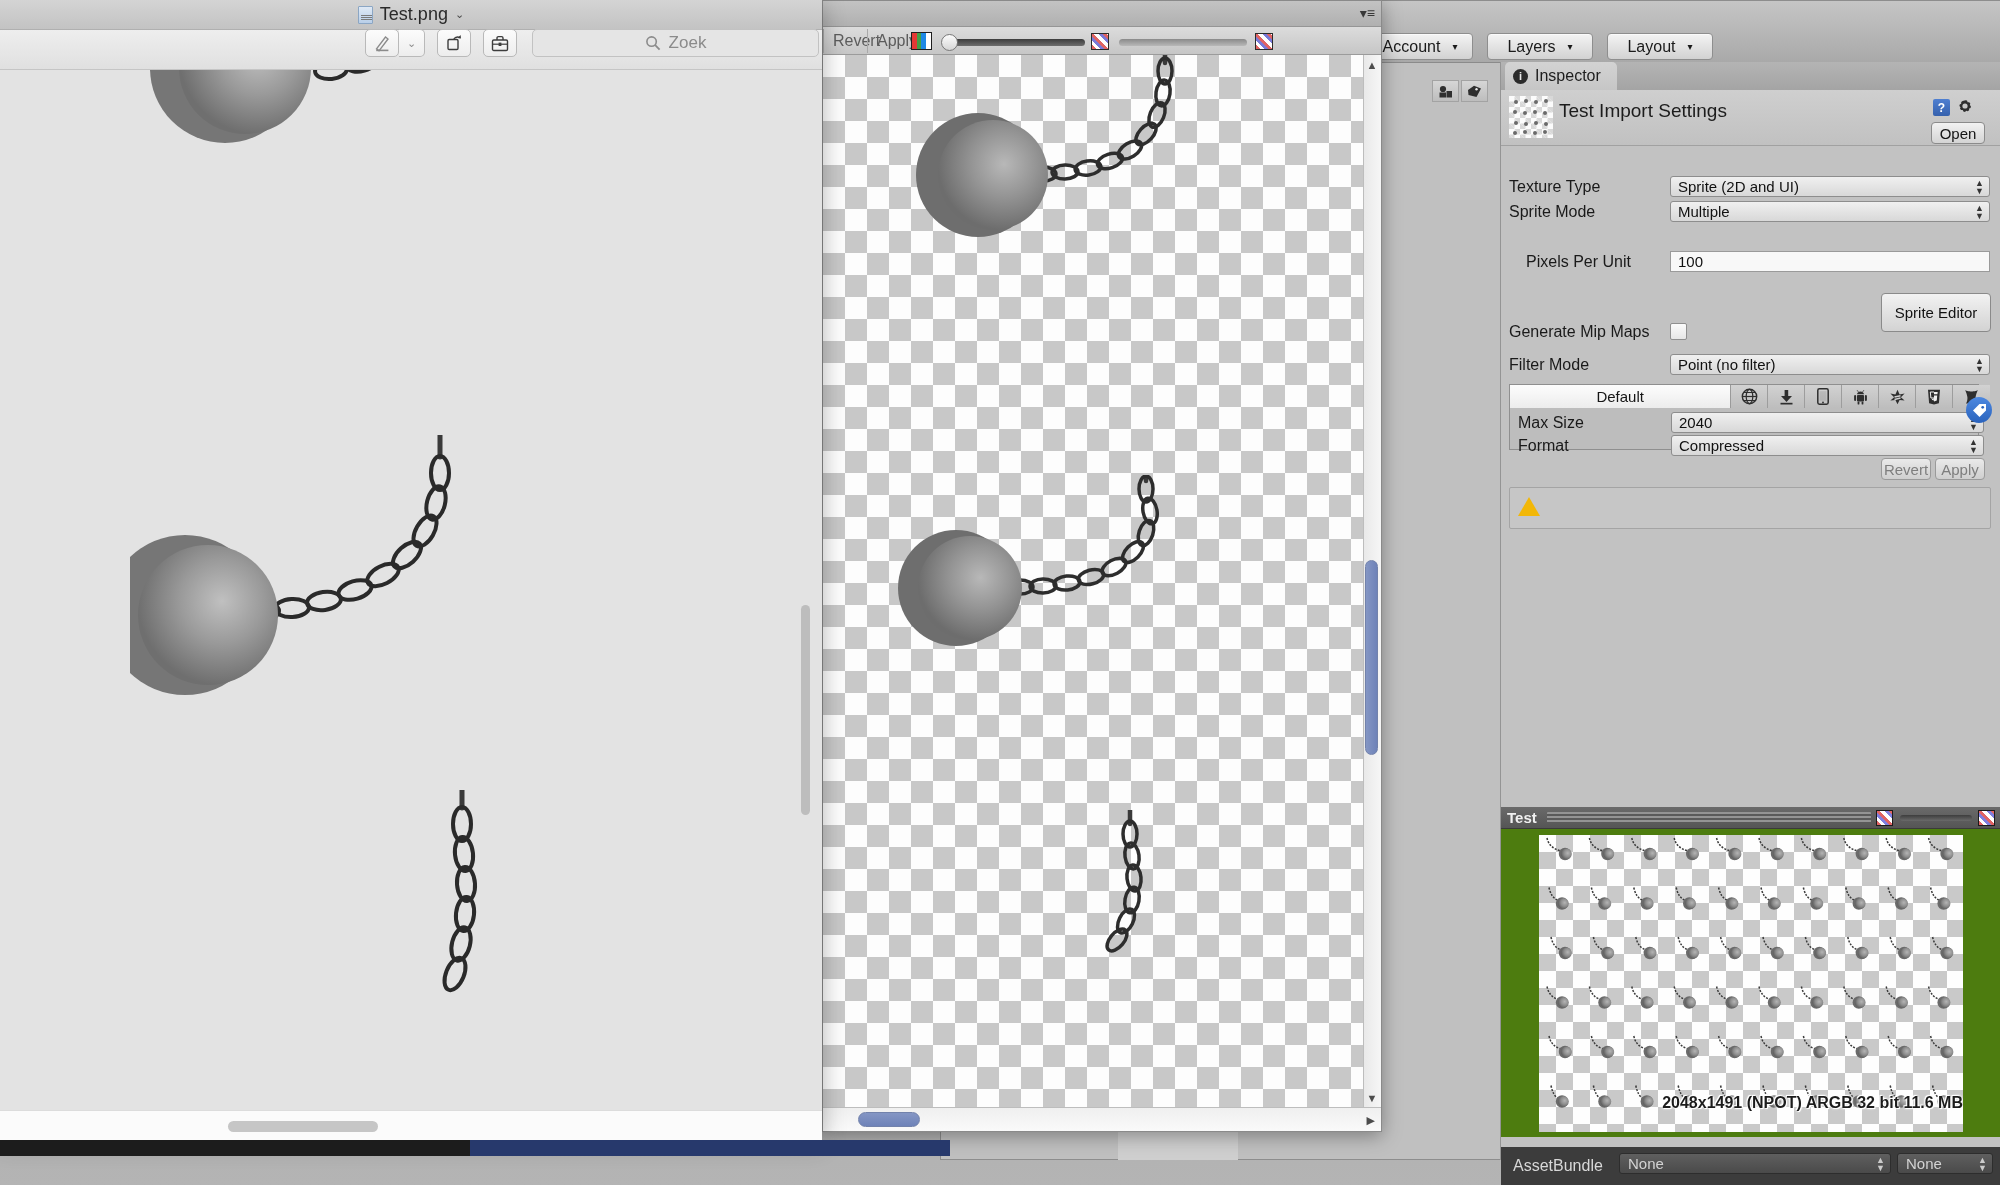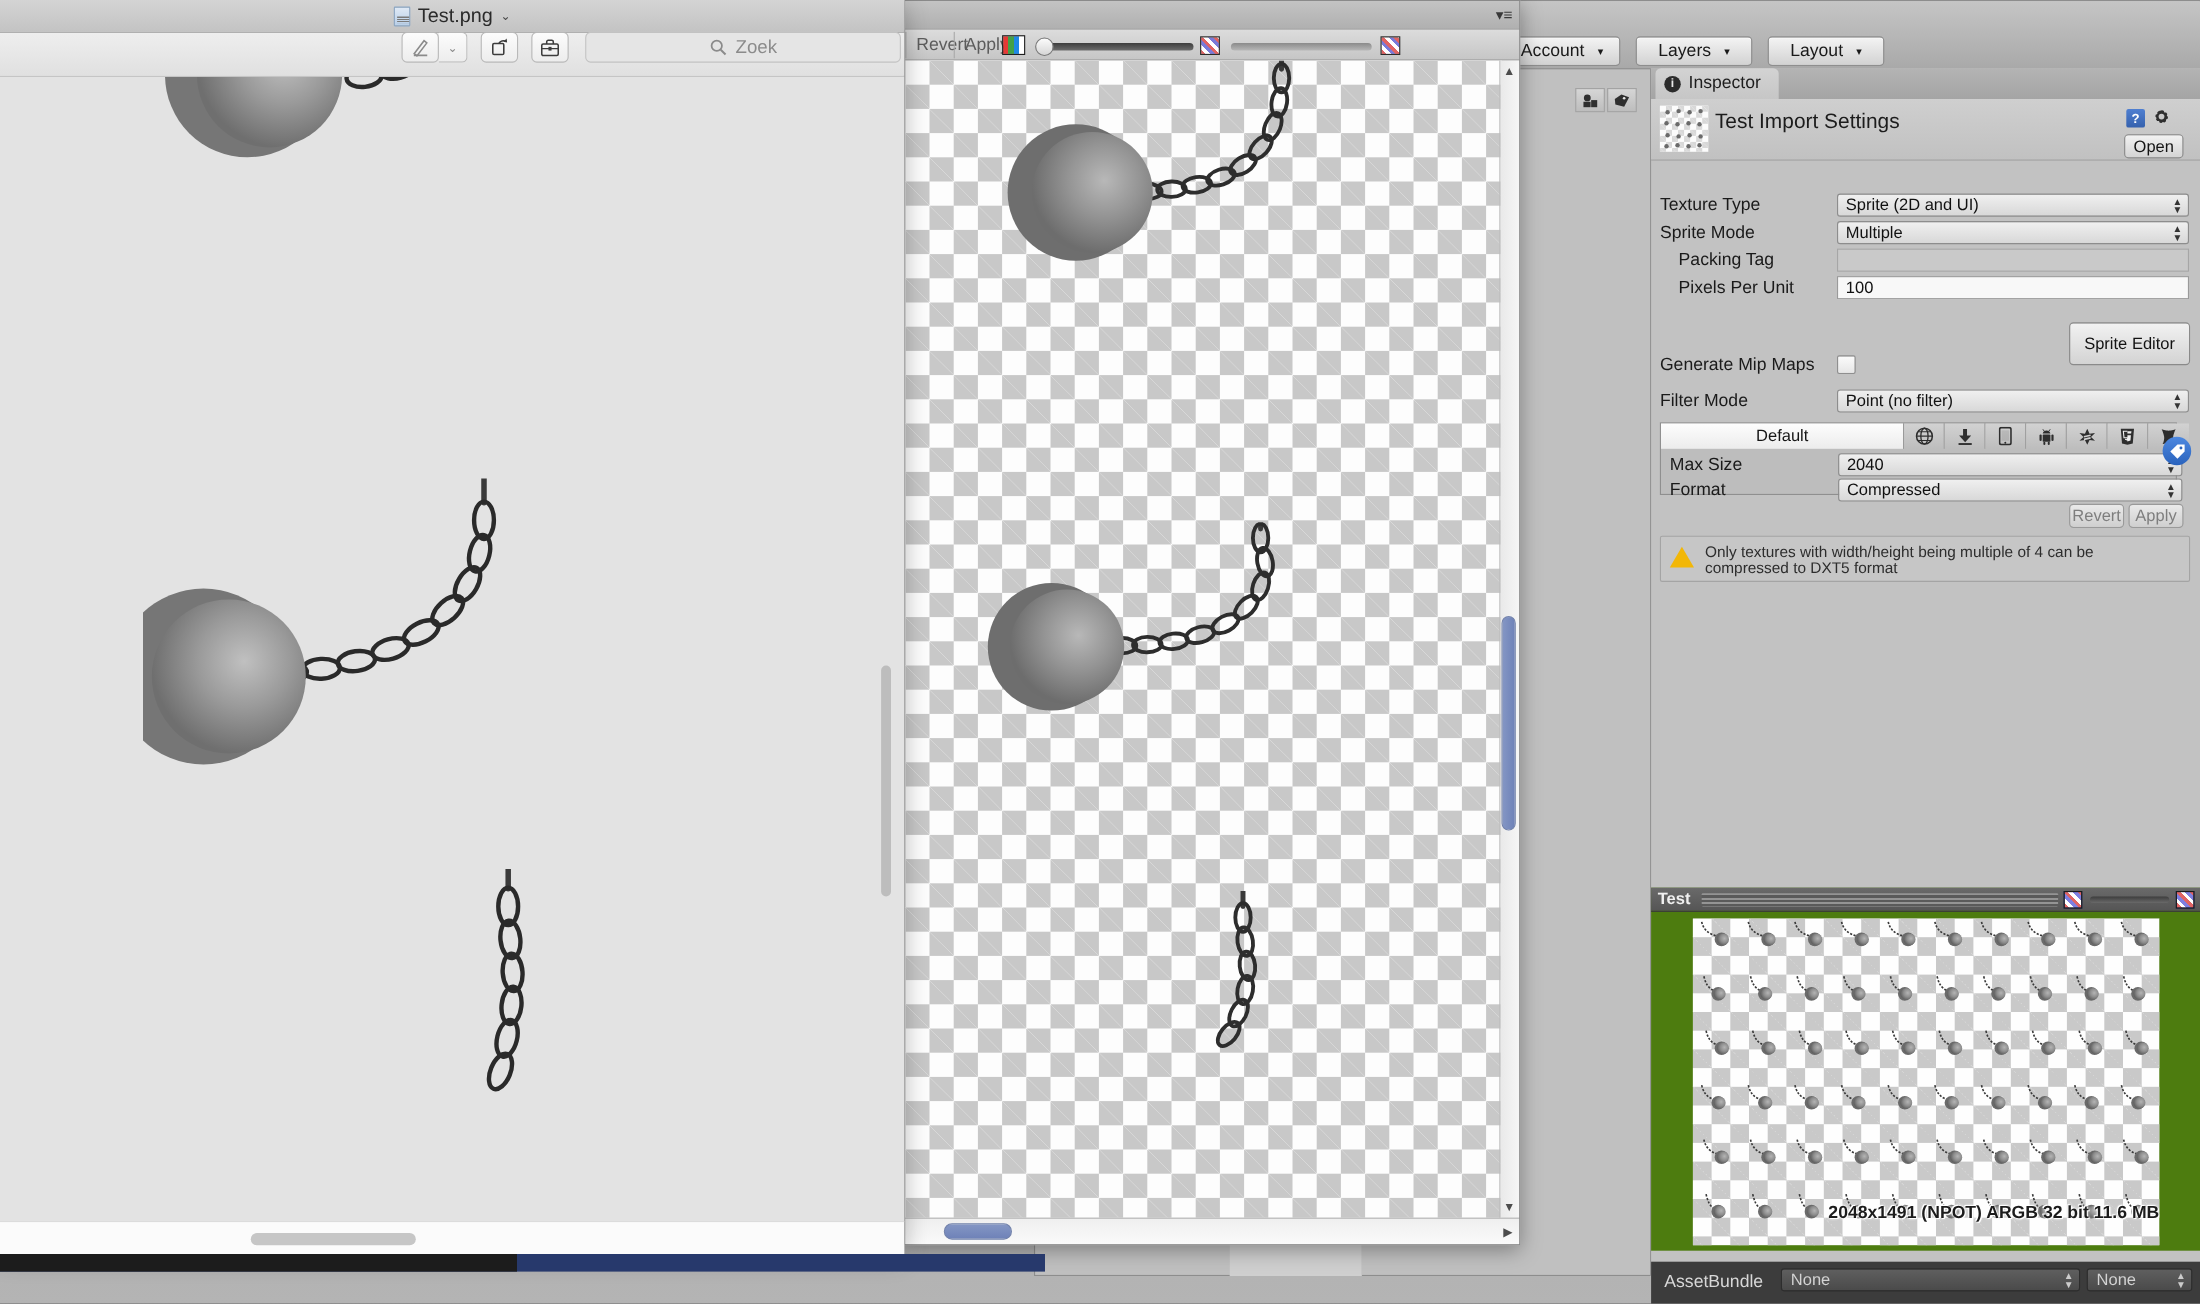--- a/index.html
+++ b/index.html
@@ -591,26 +591,20 @@
     </div>
 
     <div class="prop-row" style="top:139px">
       <span class="prop-label base">Sprite Mode</span>
       <div class="dropdown">
         <span>Multiple</span>
         <span class="arrows">▲<br>▼</span>
       </div>
     </div>
 
-    <div class="prop-row" style="top:164px">
-      <span class="prop-label indent">Packing Tag</span>
-      <div class="textfield empty">
-        <span></span>
-      </div>
-    </div>
 
     <div class="prop-row" style="top:189px">
       <span class="prop-label indent">Pixels Per Unit</span>
       <div class="textfield">
         <span>100</span>
       </div>
     </div>
 
     <div id="sprite-editor-btn">Sprite Editor</div>
 
@@ -707,21 +701,20 @@
           <span class="arrows">▲<br>▼</span>
         </div>
       </div>
     </div>
 
     <div class="ra-btn" id="btn-revert">Revert</div>
     <div class="ra-btn" id="btn-apply">Apply</div>
 
     <div id="warning-box">
       <div id="warning-tri"></div>
-      <div id="warning-text">Only textures with width/height being multiple of 4 can be compressed to DXT5 format</div>
     </div>
 
     <div id="preview-pane">
       <div id="preview-bar">
         <div id="preview-title">Test</div>
         <div id="preview-lines"></div>
         <div class="pv-swatch" id="pv-swatch-a"></div>
         <div id="pv-slider"></div>
         <div class="pv-swatch" id="pv-swatch-b"></div>
       </div>

